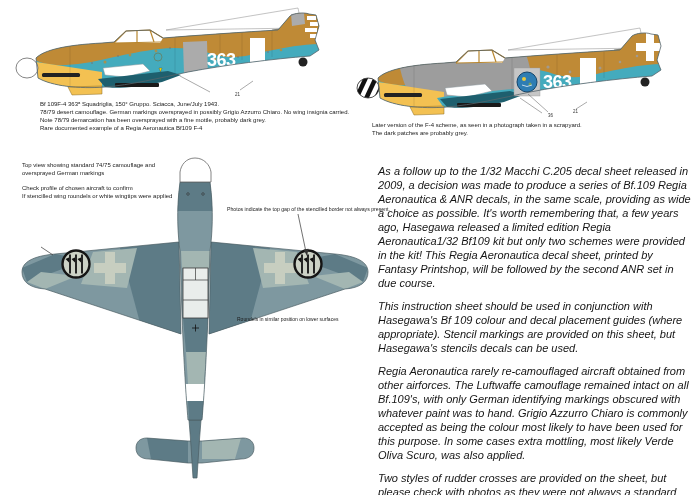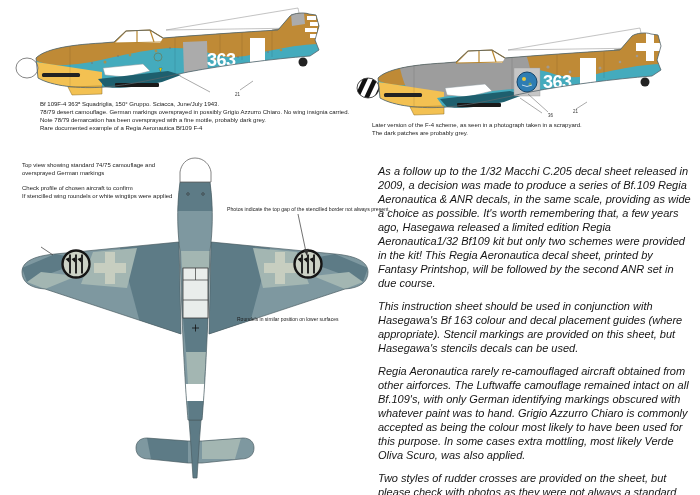--- a/index.html
+++ b/index.html
@@ -331,19 +331,19 @@
   </div>
   <div class="abs tiny" style="left:227px;top:206px;">
     <span>Photos indicate the top gap of the stencilled border not always present.</span>
   </div>
   <div class="abs tiny" style="left:237px;top:316px;font-size:5px;">
     <span>Roundels in similar position on lower surfaces</span>
   </div>
 
   <div class="abs body-text" style="left:378px;top:164px;width:314px;">
     <p>As a follow up to the 1/32 Macchi C.205 decal sheet released in 2009, a decision was made to produce a series of Bf.109 Regia Aeronautica &amp; ANR decals, in the same scale, providing as wide a choice as possible. It's worth remembering that, a few years ago, Hasegawa released a limited edition Regia Aeronautica1/32 Bf109 kit but only two schemes were provided in the kit! This Regia Aeronautica decal sheet, printed by Fantasy Printshop, will be followed by the second ANR set in due course.</p>
-    <p>This instruction sheet should be used in conjunction with Hasegawa's Bf 163 colour and decal placement guides (where appropriate). Stencil markings are provided on this sheet, but Hasegawa's stencils decals can be used.</p>
+    <p>This instruction sheet should be used in conjunction with Hasegawa's Bf 109 colour and decal placement guides (where appropriate). Stencil markings are provided on this sheet, but Hasegawa's stencils decals can be used.</p>
     <p>Regia Aeronautica rarely re-camouflaged aircraft obtained from other airforces. The Luftwaffe camouflage remained intact on all Bf.109's, with only German identifying markings obscured with whatever paint was to hand. Grigio Azzurro Chiaro is commonly accepted as being the colour most likely to have been used for this purpose. In some cases extra mottling, most likely Verde Oliva Scuro, was also applied.</p>
     <p>Two styles of rudder crosses are provided on the sheet, but please check with photos as they were not always a standard size. The same applies to the width and position of the styles fuselage band, which tended to vary on each aircraft.</p>
     <p>A pdf of this guide is positions via: www.superaereo.com</p>
   </div>
 
 </div>
 
 </body></html>

